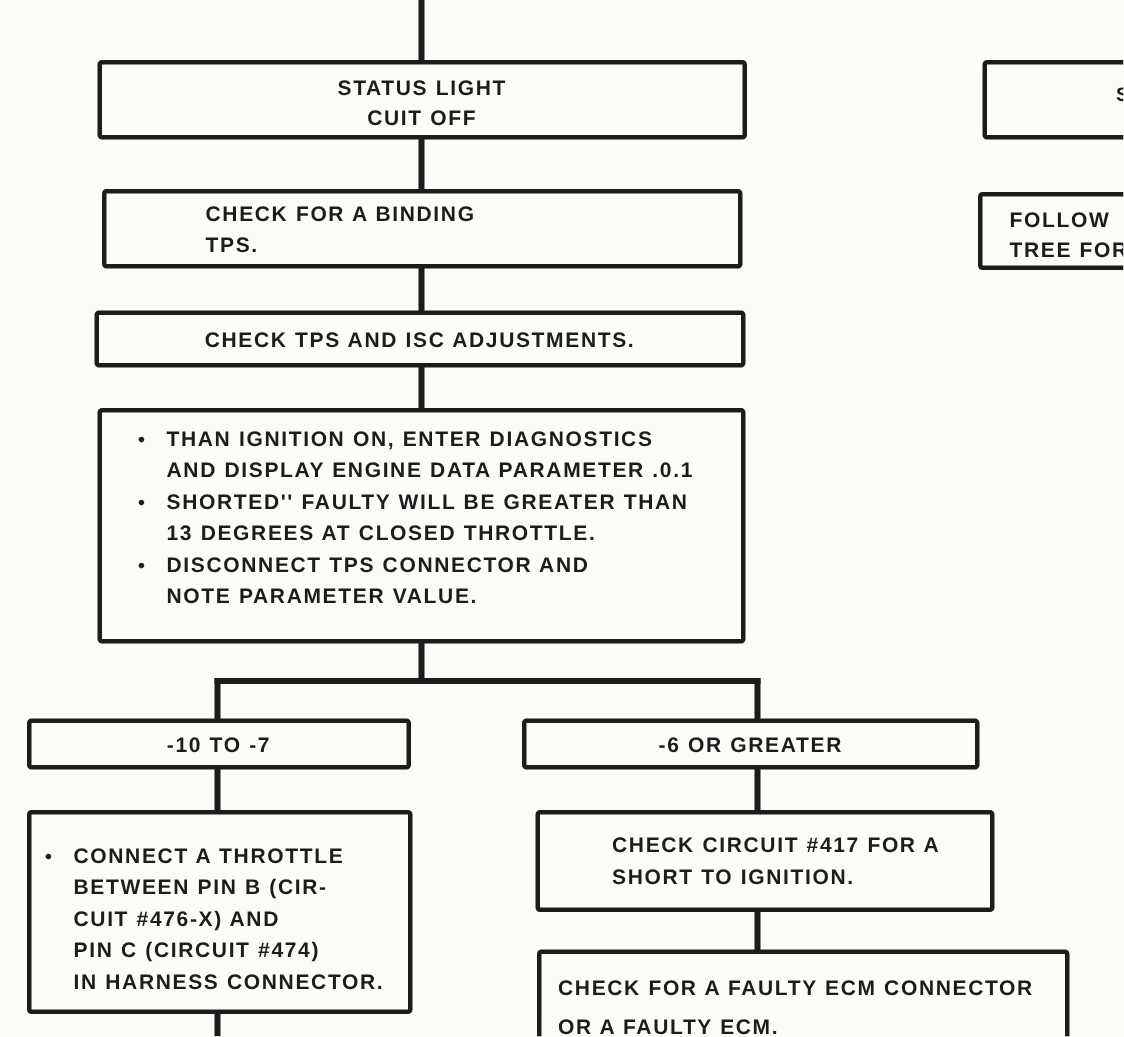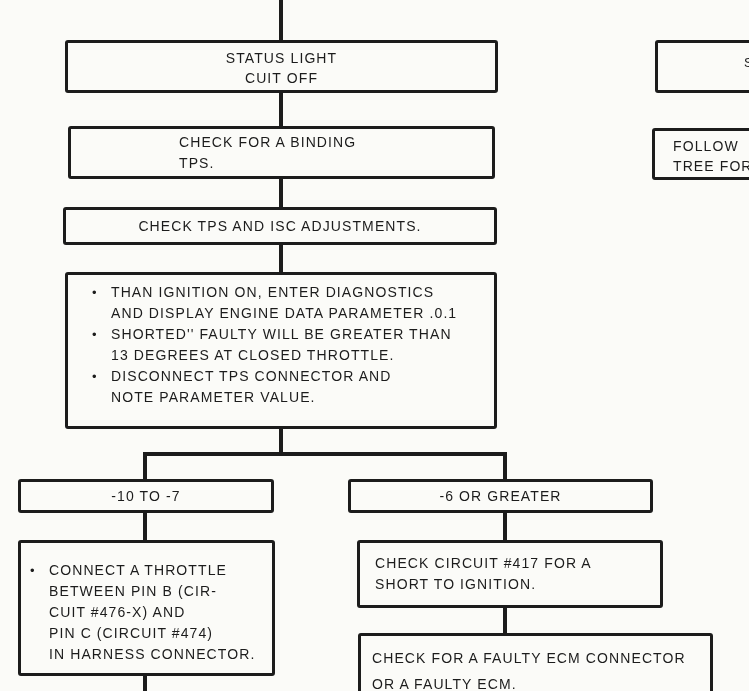--- a/index.html
+++ b/index.html
@@ -1,21 +1,21 @@
 <!DOCTYPE html>
 <html style="--ink: #1c1c1c; --paper: #fbfbf8;"><head>
 <meta charset="utf-8">
 <style>
   :root{ --ink:#1c1c1c; --paper:#fbfbf8; }
   html,body{margin:0;padding:0;background:var(--paper);}
   #canvas{
     position:relative; width:749px; height:691px; overflow:hidden;
     background:var(--paper);
     font-family:"Liberation Sans", sans-serif;
-    font-weight:400; color:var(--ink);
+    font-weight:700; color:var(--ink);
     -webkit-font-smoothing:antialiased;
   }
   .v{position:absolute; width:4px; background:var(--ink);}
   .h{position:absolute; height:4px; background:var(--ink);}
   .bx{
     position:absolute; border:3px solid var(--ink); border-radius:3px;
     box-sizing:border-box; background:var(--paper);
   }
   .txt{font-size:14px; letter-spacing:1.1px; line-height:20px;}
   .ctr{display:flex; flex-direction:column; align-items:center; justify-content:center; text-align:center;}
@@ -41,21 +41,21 @@
   <div class="v" style="left:143px; top:512px; height:30px;"></div>
   <div class="v" style="left:143px; top:674px; height:17px;"></div>
   <div class="v" style="left:503px; top:512px; height:30px;"></div>
   <div class="v" style="left:503px; top:606px; height:29px;"></div>
 
   <div class="bx ctr txt" style="left:65px; top:40px; width:433px; height:53px; padding-top:2px;">
     <div>STATUS LIGHT</div>
     <div>CUIT OFF</div>
   </div>
 
-  <div class="bx lft txt" style="left:68px; top:126px; width:427px; height:53px; padding-left:108px; line-height:21px;">
+  <div class="bx lft txt" style="left:68px; top:126px; width:427px; height:53px; padding-left:66px; line-height:21px;">
     <div>CHECK FOR A BINDING</div>
     <div>TPS.</div>
   </div>
 
   <div class="bx ctr txt" style="left:63px; top:207px; width:434px; height:38px;">
     <div>CHECK TPS AND ISC ADJUSTMENTS.</div>
   </div>
 
   <div class="bx txt" style="left:65px; top:272px; width:432px; height:157px; padding:7px 8px 0 24px;">
     <div class="brow">
@@ -95,21 +95,21 @@
         <div class="bl">PIN C (CIRCUIT #474)</div>
         <div class="bl">IN HARNESS CONNECTOR.</div>
       </div>
     </div>
   </div>
 
   <div class="bx ctr txt" style="left:348px; top:479px; width:305px; height:34px;">
     <div>-6 OR GREATER</div>
   </div>
 
-  <div class="bx lft txt" style="left:357px; top:540px; width:306px; height:68px; padding-left:15px; line-height:21px;">
+  <div class="bx lft txt" style="left:357px; top:540px; width:306px; height:68px; padding-left:48px; line-height:21px;">
     <div>CHECK CIRCUIT #417 FOR A</div>
     <div>SHORT TO IGNITION.</div>
   </div>
 
   <div class="bx txt" style="left:358px; top:633px; width:355px; height:70px; padding:9px 0 0 11px; line-height:26px;">
     <div class="nowrap">CHECK FOR A FAULTY ECM CONNECTOR</div>
     <div class="nowrap">OR A FAULTY ECM.</div>
   </div>
 
   <div class="bx txt" style="left:655px; top:40px; width:120px; height:53px;">

